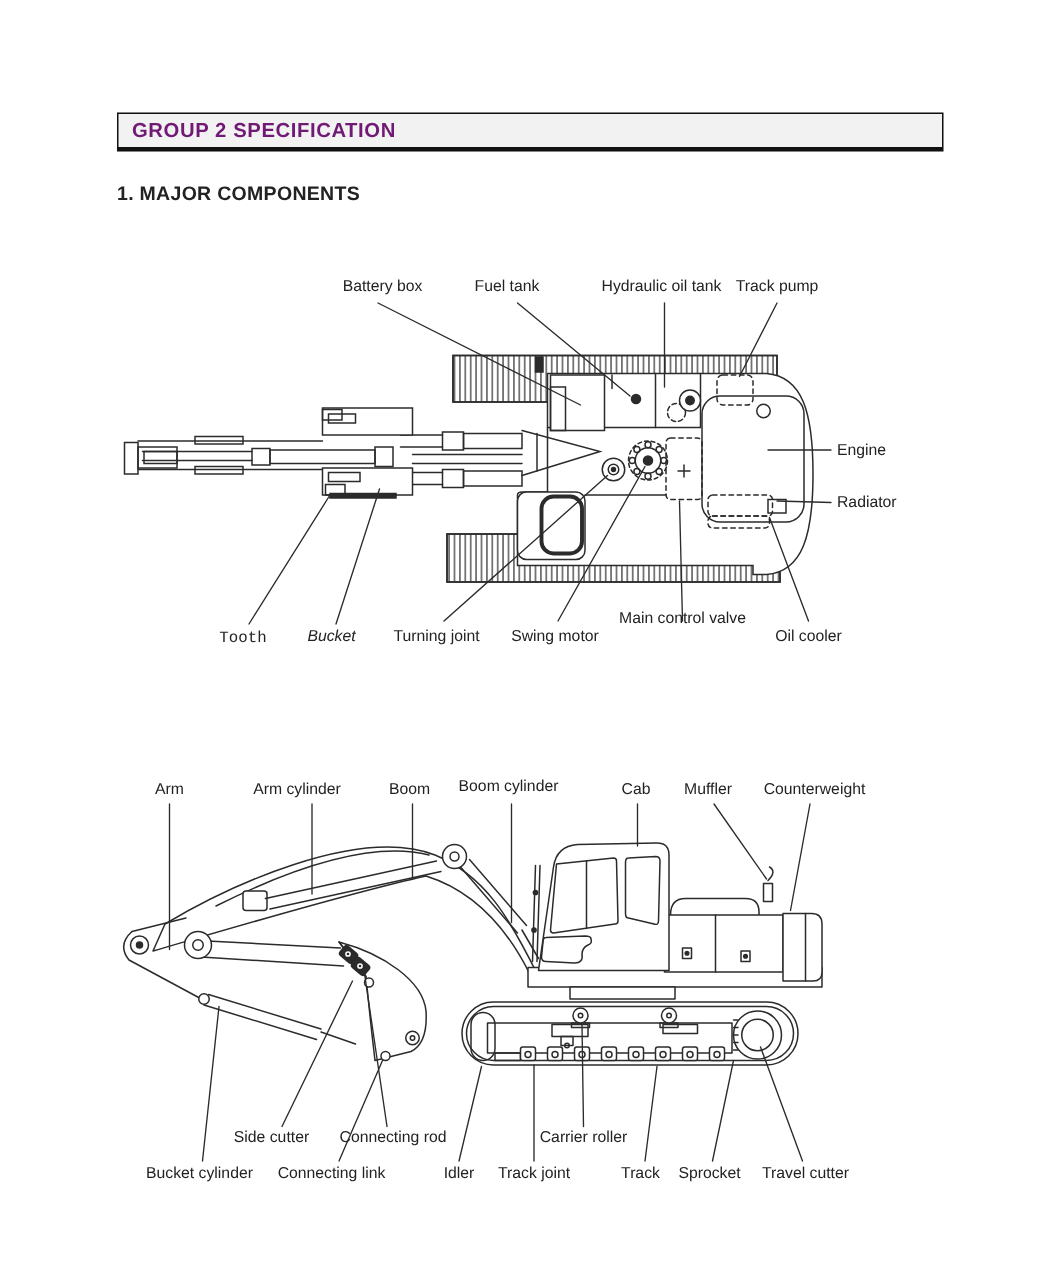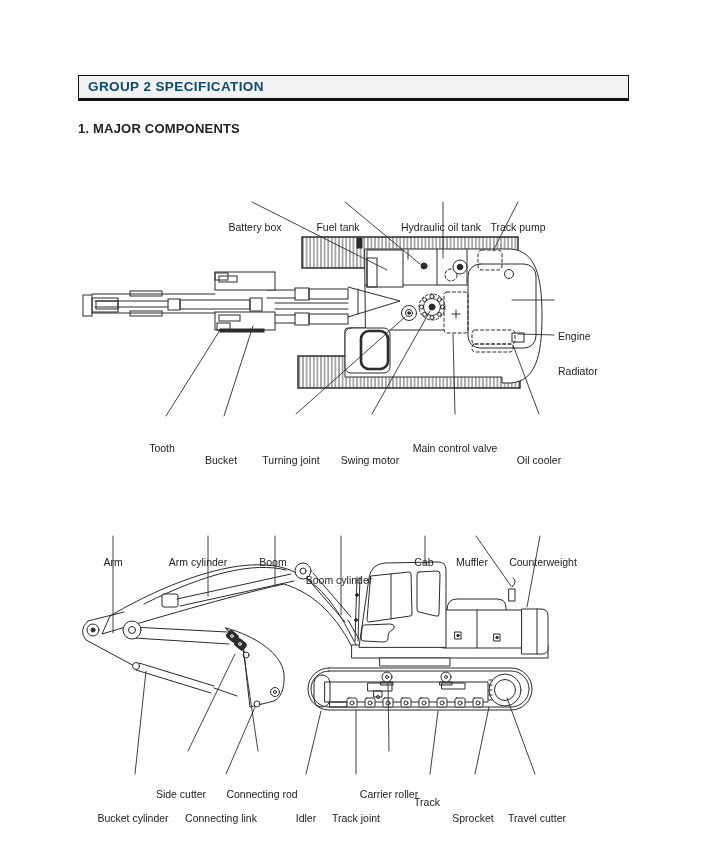--- a/index.html
+++ b/index.html
@@ -1,27 +1,27 @@
 <!DOCTYPE html>
 <html><head>
 <meta charset="utf-8">
 <style>
   html,body{margin:0;padding:0;background:#ffffff;}
   #page{position:relative;width:709px;height:850px;background:#ffffff;overflow:hidden;
         font-family:"Liberation Sans","DejaVu Sans",sans-serif;color:#1c1c1c;}
   #group-header{position:absolute;left:78px;top:75px;width:540px;height:22px;
         background:#f2f2f2;border:1px solid #111;border-bottom:3px solid #111;
         font-weight:bold;font-size:13.5px;line-height:22px;padding-left:9px;
-        letter-spacing:0.4px;color:#0c4a6e;}
+        letter-spacing:0.4px;color:#701a75;}
   #section-title{position:absolute;left:78px;top:121px;font-weight:bold;
         font-size:13px;letter-spacing:0.2px;color:#222;}
   .diagram{position:absolute;}
   .diagram svg{position:absolute;left:0;top:0;}
   .diagram-label{position:absolute;font-size:10.5px;color:#222;white-space:nowrap;
-        transform:translate(-50%,-50%);line-height:12px;margin-top:36px;}
+        transform:translate(-50%,-50%);line-height:12px;}
   .diagram-label.left{transform:translate(0,-50%);}
   #top-view{left:78px;top:178px;width:548px;height:268px;}
   #side-view{left:78px;top:508px;width:548px;height:296px;}
 </style>
 </head>
 <body>
 <div id="page">
 
 <div id="group-header">GROUP 2  SPECIFICATION</div>
 <div id="section-title">1. MAJOR COMPONENTS</div>
@@ -160,22 +160,22 @@
           <line x1="377" y1="236" x2="375" y2="156" stroke="#2b2b2b"></line>
           <line x1="461" y1="236" x2="435" y2="167" stroke="#2b2b2b"></line>
         </g>
 </svg>
 <div class="diagram-label" style="left: 177px; top: 13px;">Battery box</div>
       <div class="diagram-label" style="left: 260px; top: 13px;">Fuel tank</div>
       <div class="diagram-label" style="left: 363px; top: 13px;">Hydraulic oil tank</div>
       <div class="diagram-label" style="left: 440px; top: 13px;">Track pump</div>
       <div class="diagram-label left" style="left: 480px; top: 122px;">Engine</div>
       <div class="diagram-label left" style="left: 480px; top: 157px;">Radiator</div>
-      <div class="diagram-label" style="left: 84px; top: 234px;">Tooth</div>
-      <div class="diagram-label" style="left: 143px; top: 246px;">Bucket</div>
+      <div class="diagram-label" style="left: 84px; top: 248px; font-family: Liberation Mono, monospace;">Tooth</div>
+      <div class="diagram-label" style="left: 143px; top: 246px; font-style: italic;">Bucket</div>
       <div class="diagram-label" style="left: 213px; top: 246px;">Turning joint</div>
       <div class="diagram-label" style="left: 292px; top: 246px;">Swing motor</div>
       <div class="diagram-label" style="left: 377px; top: 234px;">Main control valve</div>
       <div class="diagram-label" style="left: 461px; top: 246px;">Oil cooler</div>
     </div>
 
 <div id="side-view" class="diagram">
 <svg width="548" height="296" viewBox="0 0 548 296" stroke="#2b2b2b" stroke-width="1" fill="none" stroke-linecap="round" stroke-linejoin="round">
 
   <g>
@@ -327,29 +327,29 @@
           <line x1="228" y1="266" x2="243" y2="203" stroke="#2b2b2b"></line>
           <line x1="278" y1="266" x2="278" y2="202" stroke="#2b2b2b"></line>
           <line x1="352" y1="266" x2="360" y2="203" stroke="#2b2b2b"></line>
           <line x1="397" y1="266" x2="411" y2="199" stroke="#2b2b2b"></line>
           <line x1="457" y1="266" x2="429" y2="190" stroke="#2b2b2b"></line>
         </g>
 </svg>
 <div class="diagram-label" style="left: 35px; top: 18px;">Arm</div>
       <div class="diagram-label" style="left: 120px; top: 18px;">Arm cylinder</div>
       <div class="diagram-label" style="left: 195px; top: 18px;">Boom</div>
-      <div class="diagram-label" style="left: 261px; top: 36px;">Boom cylinder</div>
+      <div class="diagram-label" style="left: 261px; top: 16px;">Boom cylinder</div>
       <div class="diagram-label" style="left: 346px; top: 18px;">Cab</div>
       <div class="diagram-label" style="left: 394px; top: 18px;">Muffler</div>
       <div class="diagram-label" style="left: 465px; top: 18px;">Counterweight</div>
       <div class="diagram-label" style="left: 103px; top: 250px;">Side cutter</div>
       <div class="diagram-label" style="left: 184px; top: 250px;">Connecting rod</div>
       <div class="diagram-label" style="left: 311px; top: 250px;">Carrier roller</div>
       <div class="diagram-label" style="left: 55px; top: 274px;">Bucket cylinder</div>
       <div class="diagram-label" style="left: 143px; top: 274px;">Connecting link</div>
       <div class="diagram-label" style="left: 228px; top: 274px;">Idler</div>
       <div class="diagram-label" style="left: 278px; top: 274px;">Track joint</div>
-      <div class="diagram-label" style="left: 349px; top: 258px;">Track</div>
+      <div class="diagram-label" style="left: 349px; top: 274px;">Track</div>
       <div class="diagram-label" style="left: 395px; top: 274px;">Sprocket</div>
       <div class="diagram-label" style="left: 459px; top: 274px;">Travel cutter</div>
     </div>
 
 </div>
 
 </body></html>

